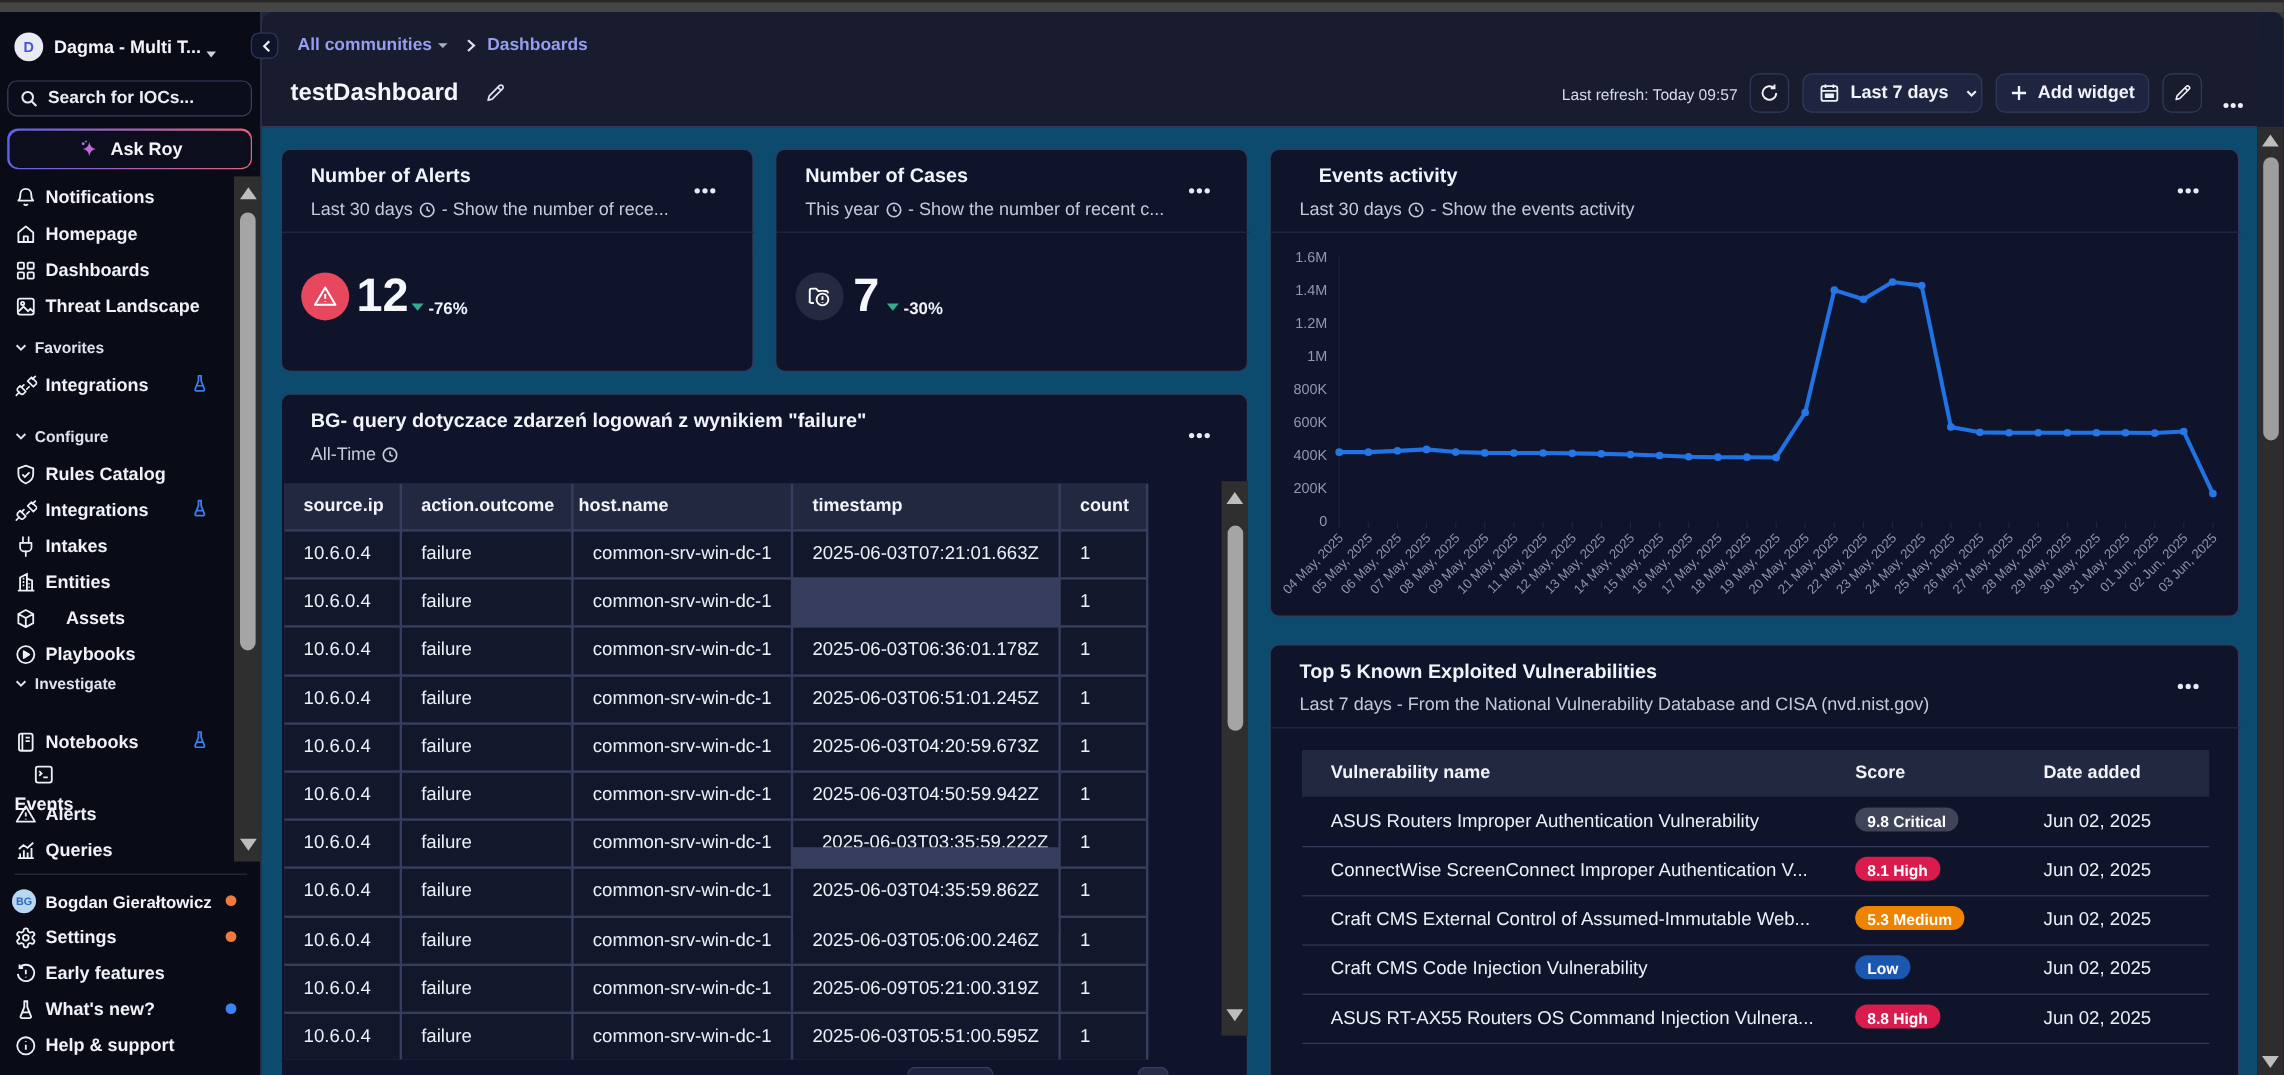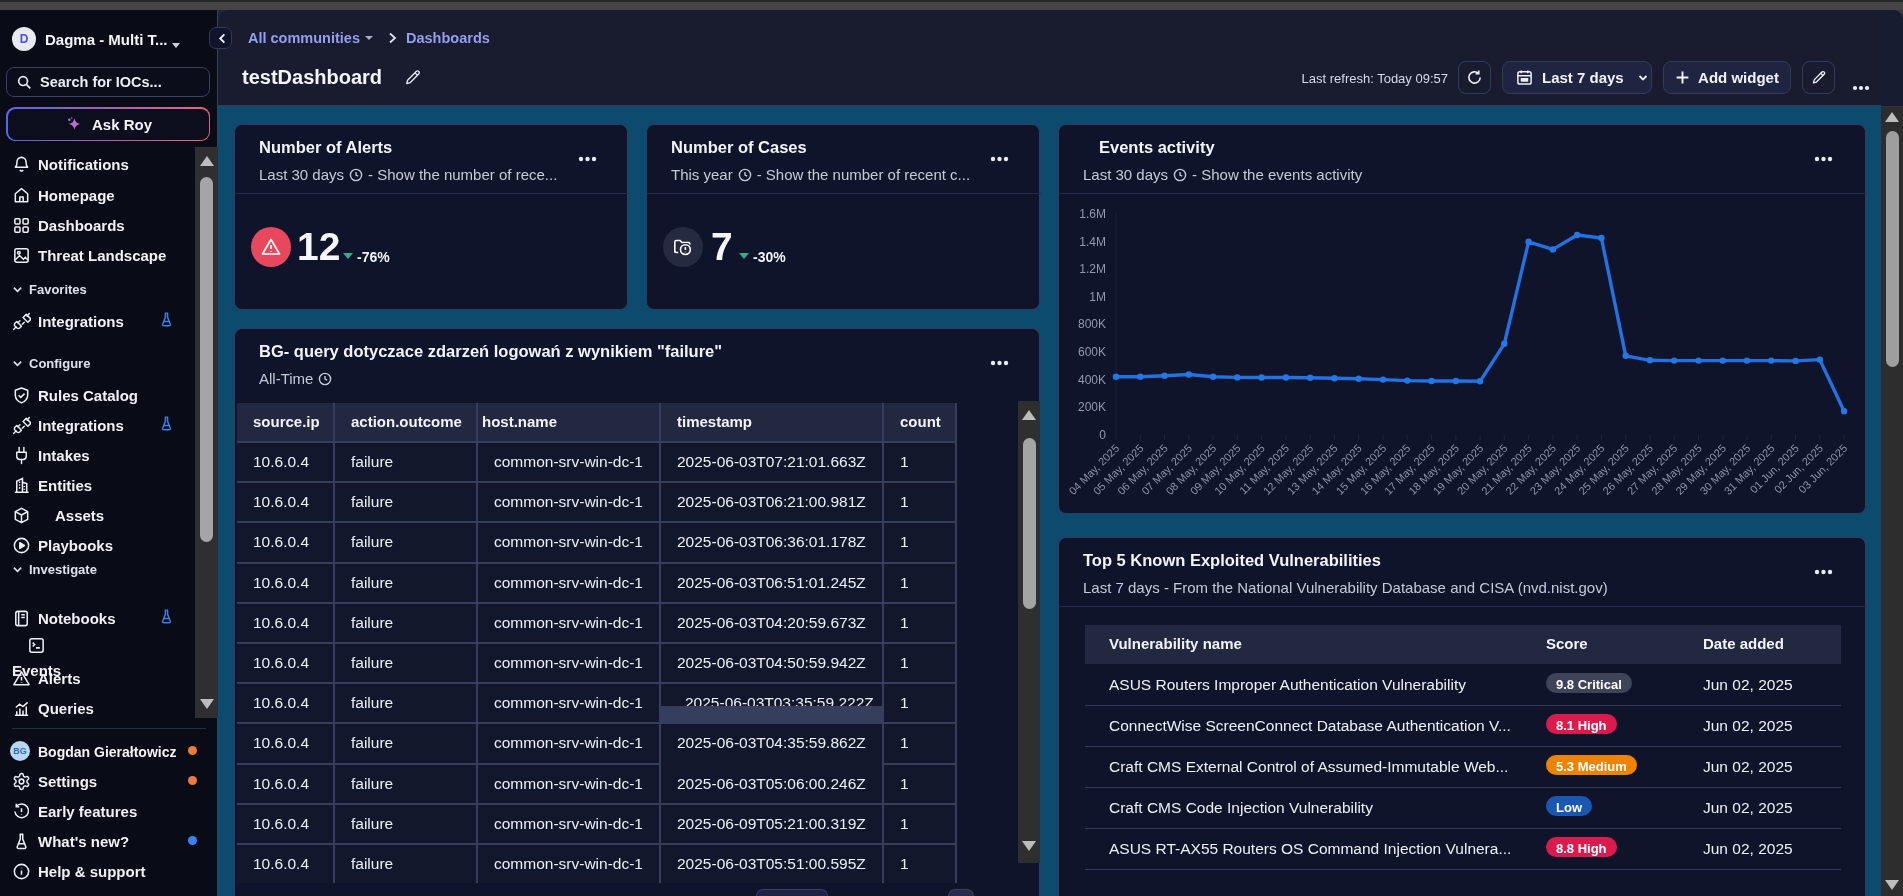--- a/index.html
+++ b/index.html
@@ -489,21 +489,20 @@
 <div class="abs" style="left:426px; top:74px; width:221px; height:38px; background:#232841; color:#f2f4fa; font-weight:bold; font-size:15px; line-height:38px; padding-left:16px;">timestamp</div>
 <div class="abs" style="left:649px; top:74px; width:71px; height:38px; background:#232841; color:#f2f4fa; font-weight:bold; font-size:15px; line-height:38px; padding-left:16px;">count</div>
 <div class="abs" style="left:2px; top:114.0px; width:96px; height:38.2px; background:#12172b; color:#eef0f8; font-size:15.5px; line-height:38px; padding-left:16px; white-space:nowrap; overflow:hidden;">10.6.0.4</div>
 <div class="abs" style="left:100px; top:114.0px; width:141px; height:38.2px; background:#12172b; color:#eef0f8; font-size:15.5px; line-height:38px; padding-left:16px; white-space:nowrap; overflow:hidden;">failure</div>
 <div class="abs" style="left:243px; top:114.0px; width:181px; height:38.2px; background:#12172b; color:#eef0f8; font-size:15.5px; line-height:38px; padding-left:16px; white-space:nowrap; overflow:hidden;">common-srv-win-dc-1</div>
 <div class="abs" style="left:426px; top:114.0px; width:221px; height:38.2px; background:#12172b; color:#eef0f8; font-size:15.5px; line-height:38px; padding-left:16px; white-space:nowrap; overflow:hidden;">2025-06-03T07:21:01.663Z</div>
 <div class="abs" style="left:649px; top:114.0px; width:71px; height:38.2px; background:#12172b; color:#eef0f8; font-size:15.5px; line-height:38px; padding-left:16px; white-space:nowrap; overflow:hidden;">1</div>
 <div class="abs" style="left:2px; top:154.2px; width:96px; height:38.2px; background:#12172b; color:#eef0f8; font-size:15.5px; line-height:38px; padding-left:16px; white-space:nowrap; overflow:hidden;">10.6.0.4</div>
 <div class="abs" style="left:100px; top:154.2px; width:141px; height:38.2px; background:#12172b; color:#eef0f8; font-size:15.5px; line-height:38px; padding-left:16px; white-space:nowrap; overflow:hidden;">failure</div>
 <div class="abs" style="left:243px; top:154.2px; width:181px; height:38.2px; background:#12172b; color:#eef0f8; font-size:15.5px; line-height:38px; padding-left:16px; white-space:nowrap; overflow:hidden;">common-srv-win-dc-1</div>
-<div class="abs" style="left:426px; top:154.2px; width:221px; height:38.2px; background:#12172b; color:#eef0f8; font-size:15.5px; line-height:38px; padding-left:16px; white-space:nowrap; overflow:hidden;">2025-06-03T06:21:00.981Z</div>
 <div class="abs" style="left:649px; top:154.2px; width:71px; height:38.2px; background:#12172b; color:#eef0f8; font-size:15.5px; line-height:38px; padding-left:16px; white-space:nowrap; overflow:hidden;">1</div>
 <div class="abs" style="left:2px; top:194.4px; width:96px; height:38.2px; background:#12172b; color:#eef0f8; font-size:15.5px; line-height:38px; padding-left:16px; white-space:nowrap; overflow:hidden;">10.6.0.4</div>
 <div class="abs" style="left:100px; top:194.4px; width:141px; height:38.2px; background:#12172b; color:#eef0f8; font-size:15.5px; line-height:38px; padding-left:16px; white-space:nowrap; overflow:hidden;">failure</div>
 <div class="abs" style="left:243px; top:194.4px; width:181px; height:38.2px; background:#12172b; color:#eef0f8; font-size:15.5px; line-height:38px; padding-left:16px; white-space:nowrap; overflow:hidden;">common-srv-win-dc-1</div>
 <div class="abs" style="left:426px; top:194.4px; width:221px; height:38.2px; background:#12172b; color:#eef0f8; font-size:15.5px; line-height:38px; padding-left:16px; white-space:nowrap; overflow:hidden;">2025-06-03T06:36:01.178Z</div>
 <div class="abs" style="left:649px; top:194.4px; width:71px; height:38.2px; background:#12172b; color:#eef0f8; font-size:15.5px; line-height:38px; padding-left:16px; white-space:nowrap; overflow:hidden;">1</div>
 <div class="abs" style="left:2px; top:234.6px; width:96px; height:38.2px; background:#12172b; color:#eef0f8; font-size:15.5px; line-height:38px; padding-left:16px; white-space:nowrap; overflow:hidden;">10.6.0.4</div>
 <div class="abs" style="left:100px; top:234.6px; width:141px; height:38.2px; background:#12172b; color:#eef0f8; font-size:15.5px; line-height:38px; padding-left:16px; white-space:nowrap; overflow:hidden;">failure</div>
 <div class="abs" style="left:243px; top:234.6px; width:181px; height:38.2px; background:#12172b; color:#eef0f8; font-size:15.5px; line-height:38px; padding-left:16px; white-space:nowrap; overflow:hidden;">common-srv-win-dc-1</div>
 <div class="abs" style="left:426px; top:234.6px; width:221px; height:38.2px; background:#12172b; color:#eef0f8; font-size:15.5px; line-height:38px; padding-left:16px; white-space:nowrap; overflow:hidden;">2025-06-03T06:51:01.245Z</div>
@@ -564,21 +563,21 @@
       </div>
 <div class="abs" style="left:0; top:68px; width:808px; height:1px; background:#252b47;"></div>
 <div class="abs" style="left:26px; top:87px; width:756px; height:39px; background:#232841;"></div>
 <div class="abs" style="left:50px; top:97px; color:#f2f4fa; font-weight:bold; font-size:15px;">Vulnerability name</div>
 <div class="abs" style="left:487px; top:97px; color:#f2f4fa; font-weight:bold; font-size:15px;">Score</div>
 <div class="abs" style="left:644px; top:97px; color:#f2f4fa; font-weight:bold; font-size:15px;">Date added</div>
 <div class="abs" style="left:50px; top:137.5px; color:#eef0f8; font-size:15.5px; white-space:nowrap;">ASUS Routers Improper Authentication Vulnerability</div>
 <div class="abs" style="left:487px; top:134.5px; background:#3f4459; color:#fff; font-weight:bold; font-size:13px; padding:4px 10px 0 10px; height:20px; border-radius:12px;">9.8 Critical</div>
 <div class="abs" style="left:644px; top:137.5px; color:#eef0f8; font-size:15.5px;">Jun 02, 2025</div>
 <div class="abs" style="left:26px; top:167px; width:756px; height:1px; background:#333a58;"></div>
-<div class="abs" style="left:50px; top:178.5px; color:#eef0f8; font-size:15.5px; white-space:nowrap;">ConnectWise ScreenConnect Database Authentication V...</div>
+<div class="abs" style="left:50px; top:178.5px; color:#eef0f8; font-size:15.5px; white-space:nowrap;">ConnectWise ScreenConnect Improper Authentication V...</div>
 <div class="abs" style="left:487px; top:175.5px; background:#da1b4e; color:#fff; font-weight:bold; font-size:13px; padding:4px 10px 0 10px; height:20px; border-radius:12px;">8.1 High</div>
 <div class="abs" style="left:644px; top:178.5px; color:#eef0f8; font-size:15.5px;">Jun 02, 2025</div>
 <div class="abs" style="left:26px; top:208px; width:756px; height:1px; background:#333a58;"></div>
 <div class="abs" style="left:50px; top:219.5px; color:#eef0f8; font-size:15.5px; white-space:nowrap;">Craft CMS External Control of Assumed-Immutable Web...</div>
 <div class="abs" style="left:487px; top:216.5px; background:#ee8300; color:#fff; font-weight:bold; font-size:13px; padding:4px 10px 0 10px; height:20px; border-radius:12px;">5.3 Medium</div>
 <div class="abs" style="left:644px; top:219.5px; color:#eef0f8; font-size:15.5px;">Jun 02, 2025</div>
 <div class="abs" style="left:26px; top:249px; width:756px; height:1px; background:#333a58;"></div>
 <div class="abs" style="left:50px; top:260.5px; color:#eef0f8; font-size:15.5px; white-space:nowrap;">Craft CMS Code Injection Vulnerability</div>
 <div class="abs" style="left:487px; top:257.5px; background:#1a57b0; color:#fff; font-weight:bold; font-size:13px; padding:4px 10px 0 10px; height:20px; border-radius:12px;">Low</div>
 <div class="abs" style="left:644px; top:260.5px; color:#eef0f8; font-size:15.5px;">Jun 02, 2025</div>

